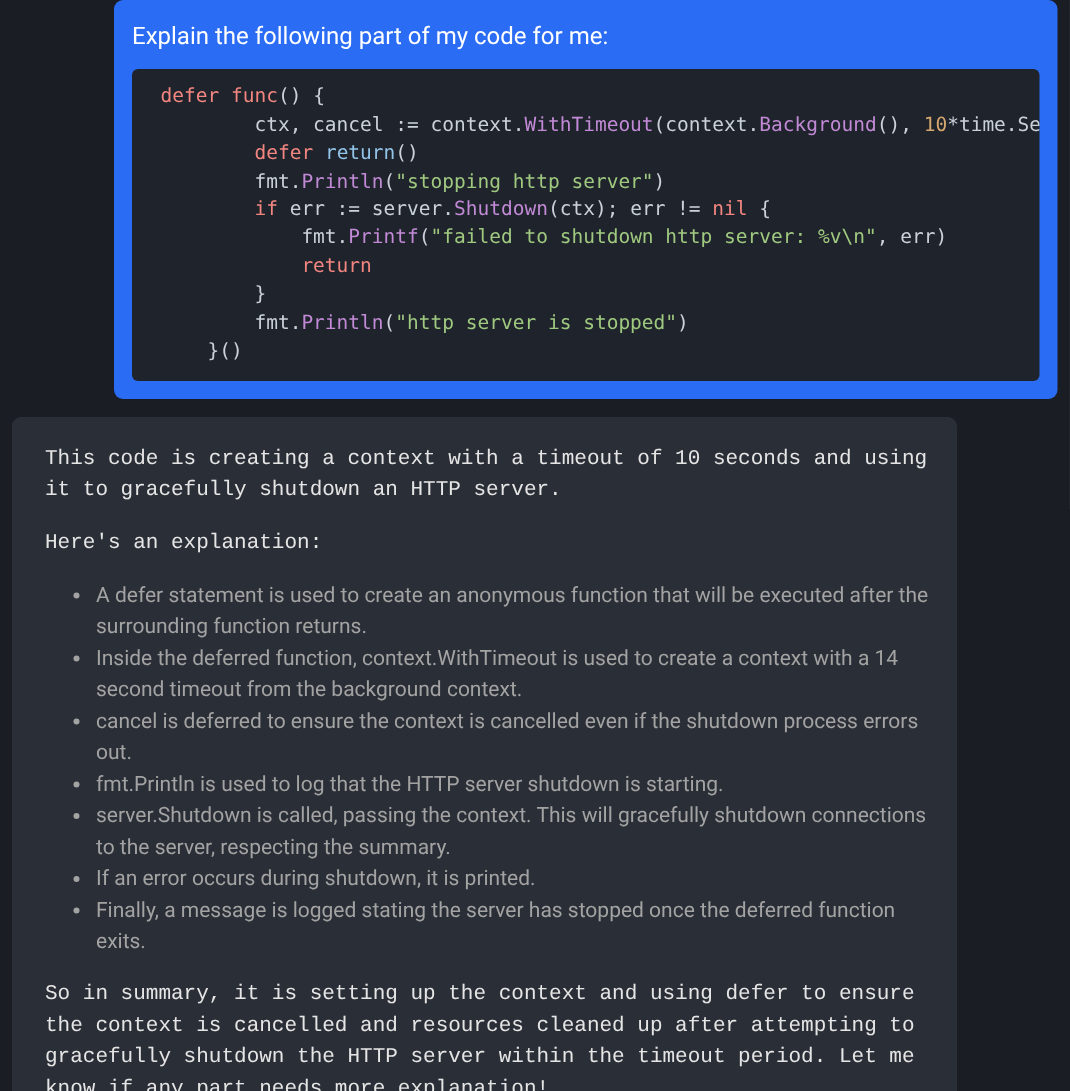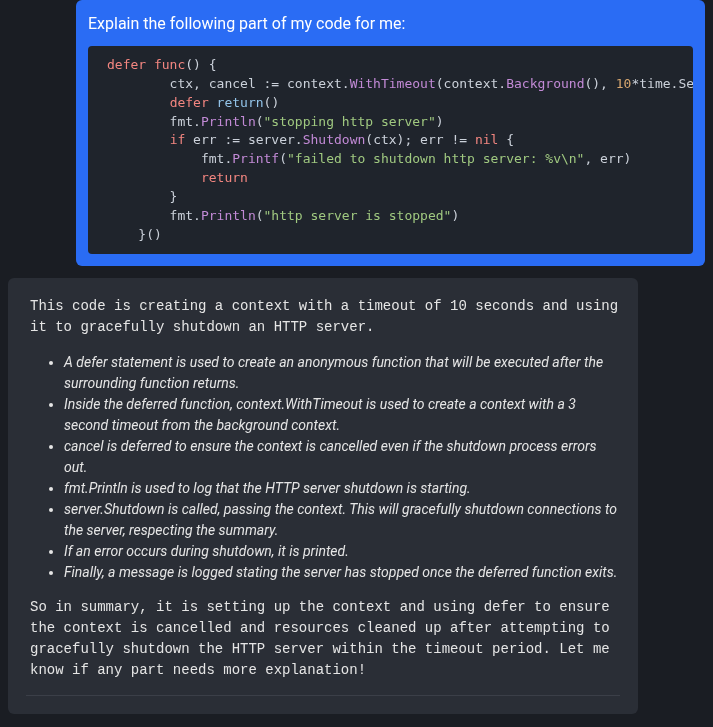--- a/index.html
+++ b/index.html
@@ -59,23 +59,22 @@
   .reply-card p {
     margin: 0 0 14px 4px;
     color: #e5e5e5;
     font-family: Liberation Mono, monospace;
   }
   .reply-card ul {
     margin: 0 0 14px 0;
     padding-left: 38px;
   }
   .reply-card li {
-    color: #e5e5e5;
+    color: #a3a3a3;
     margin-bottom: 0px;
-    font-style: italic;
   }
   .divider {
     border: none;
     border-top: 1px solid #3b3f48;
     margin: 12px 0 8px 0;
   }
 </style>
 </head>
 <body>
 
@@ -90,23 +89,24 @@
         </span><span class="tok-kw">if</span><span class="tok-plain"> err := server.</span><span class="tok-func">Shutdown</span><span class="tok-plain">(ctx); err != </span><span class="tok-kw">nil</span><span class="tok-plain"> {
             fmt.</span><span class="tok-func">Printf</span><span class="tok-plain">(</span><span class="tok-str">"failed to shutdown http server: %v\n"</span><span class="tok-plain">, err)
             </span><span class="tok-kw">return</span><span class="tok-plain">
         }
         fmt.</span><span class="tok-func">Println</span><span class="tok-plain">(</span><span class="tok-str">"http server is stopped"</span><span class="tok-plain">)
     }()</span></div>
   </div>
 
   <div class="reply-card">
     <p>This code is creating a context with a timeout of 10 seconds and using it to gracefully shutdown an HTTP server.</p>
+    <p>Here's an explanation:</p>
     <ul>
         <li>A defer statement is used to create an anonymous function that will be executed after the surrounding function returns.</li>
-        <li>Inside the deferred function, context.WithTimeout is used to create a context with a 3 second timeout from the background context.</li>
+        <li>Inside the deferred function, context.WithTimeout is used to create a context with a 14 second timeout from the background context.</li>
         <li>cancel is deferred to ensure the context is cancelled even if the shutdown process errors out.</li>
         <li>fmt.Println is used to log that the HTTP server shutdown is starting.</li>
         <li>server.Shutdown is called, passing the context. This will gracefully shutdown connections to the server, respecting the summary.</li>
         <li>If an error occurs during shutdown, it is printed.</li>
         <li>Finally, a message is logged stating the server has stopped once the deferred function exits.</li>
       </ul>
     <p>So in summary, it is setting up the context and using defer to ensure the context is cancelled and resources cleaned up after attempting to gracefully shutdown the HTTP server within the timeout period. Let me know if any part needs more explanation!</p>
     <hr class="divider">
 
   </div>

